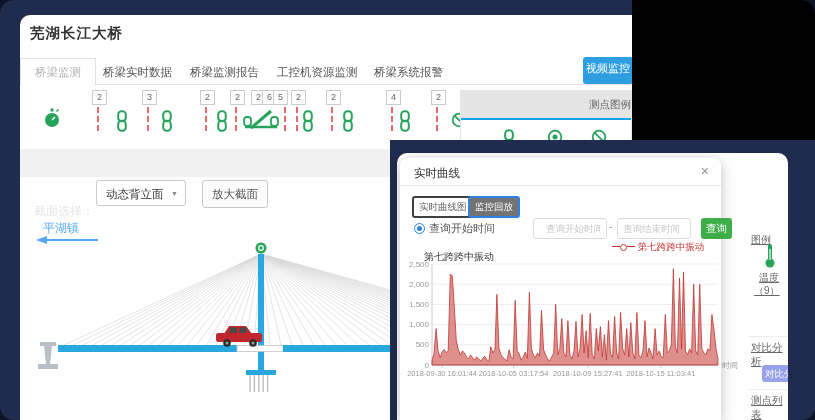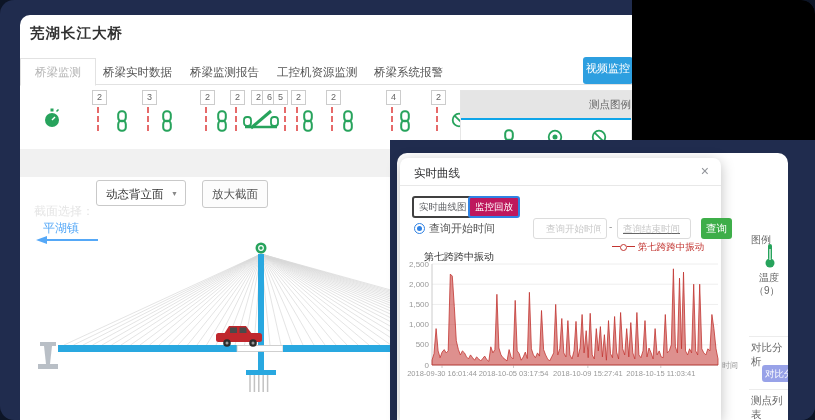--- a/index.html
+++ b/index.html
@@ -30,32 +30,32 @@
   .dropdown{left:96px;top:180px;width:90px;height:26px;border:1px solid #c9c9c9;border-radius:3px;
             background:#fff;font-size:11.5px;color:#333;line-height:26px;padding-left:9px;box-sizing:border-box;cursor:pointer;}
   .dropdown .caret{position:absolute;right:7px;top:0;font-size:7px;color:#888;}
   .zoom-btn{left:202px;top:180px;width:64px;height:26px;border:1px solid #c9c9c9;border-radius:3px;
             background:#fcfcfc;font-size:11.5px;color:#555;text-align:center;line-height:26px;cursor:pointer;}
   
   .dir-label{left:43px;top:220px;font-size:12px;color:#55a8f7;}
   
   .navy-rect{left:390px;top:140px;width:425px;height:280px;background:#202c4e;}
   .back-win{left:397px;top:153px;width:391px;height:267px;background:#fff;border-radius:10px 10px 0 0;overflow:hidden;}
-  .sb-txt{position:absolute;font-size:10px;color:#666;}
+  .sb-txt{position:absolute;font-size:10px;color:#666;text-decoration:underline;}
   .sb-div{position:absolute;left:352px;width:39px;border-top:1px solid #ececec;}
   .sb-btn{position:absolute;left:365px;top:212px;width:44px;height:17px;background:#98a2e8;border-radius:3px;
           color:#fff;font-size:9.5px;text-align:center;line-height:17px;cursor:pointer;}
   .modal{left:400px;top:158px;width:321px;height:262px;background:#fff;border-radius:8px 8px 0 0;
          box-shadow:0 3px 14px rgba(0,0,0,.25);}
   .modal .m-title{position:absolute;left:14px;top:8px;font-size:11.5px;color:#303133;}
   .modal .m-close{position:absolute;right:12px;top:5px;font-size:14px;color:#909399;cursor:pointer;}
   .modal .m-div{position:absolute;left:0;top:27px;width:100%;border-top:1px solid #e8e8e8;}
   .m-tab{position:absolute;top:38px;height:18px;line-height:18px;padding:0 5px;font-size:9.5px;
          border:2px solid #404040;border-radius:3px;color:#606266;background:#fff;cursor:pointer;}
-  .m-tab.on{background:#be185d;border-color:#2f82e4;color:#fff;}
+  .m-tab.on{background:#737373;border-color:#2f82e4;color:#fff;}
   .radio{position:absolute;left:14px;top:65px;width:9px;height:9px;border:1px solid #2f82e4;border-radius:50%;cursor:pointer;}
   .radio .dot{position:absolute;left:2px;top:2px;width:5px;height:5px;background:#2f82e4;border-radius:50%;}
   .radio-lb{position:absolute;left:29px;top:63px;font-size:11px;color:#555;}
   .m-input{position:absolute;top:60px;height:21px;width:74px;border:1px solid #dcdcdc;border-radius:3px;
            box-sizing:border-box;font-size:9.5px;color:#666;padding:0 5px;font-family:inherit;}
   .m-input::placeholder{color:#c8c8c8;}
   .m-sep{position:absolute;left:209px;top:63px;font-size:10px;color:#999;}
   .m-query{position:absolute;left:301px;top:60px;width:31px;height:21px;background:#3eae49;border-radius:3px;
            color:#fff;font-size:10.5px;text-align:center;line-height:21px;cursor:pointer;}
   .m-legend{position:absolute;left:212px;top:83px;font-size:9.5px;color:#c23531;white-space:nowrap;}
@@ -278,21 +278,21 @@
     <div class="m-close">×</div>
     <div class="m-div"></div>
     <div class="m-tab" style="left:12px;">实时曲线图</div>
     <div class="m-tab on" style="left:68px;">监控回放</div>
     <div class="radio">
         <span class="dot"></span>
       </div>
     <div class="radio-lb">查询开始时间</div>
     <input class="m-input" style="left: 133px; padding-left: 12px;" placeholder="查询开始时间">
     <div class="m-sep">-</div>
-    <input class="m-input" style="left: 217px; text-decoration: underline;" placeholder="查询结束时间">
+    <input class="m-input" style="left: 217px;" placeholder="查询结束时间">
     <div class="m-query">查询</div>
     <div class="m-legend">
       <span class="ln"></span><span class="ci"></span><span class="ln"></span>
       <span>第七跨跨中振动</span>
     </div>
     <div class="c-title">第七跨跨中振动</div>
     <svg id="chart" style="position:absolute;left:6px;top:100px;" width="336" height="130">
         <line x1="26" y1="107" x2="312" y2="107" stroke="#bbb" stroke-width="1"></line>
         <text x="23" y="109.5" text-anchor="end" font-size="8" fill="#999">0</text>
         <line x1="26" y1="86.8" x2="312" y2="86.8" stroke="#eee" stroke-width="1"></line>

